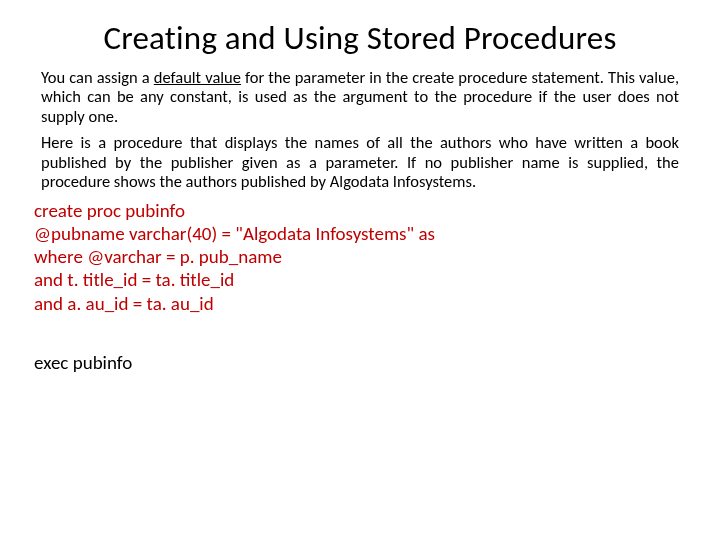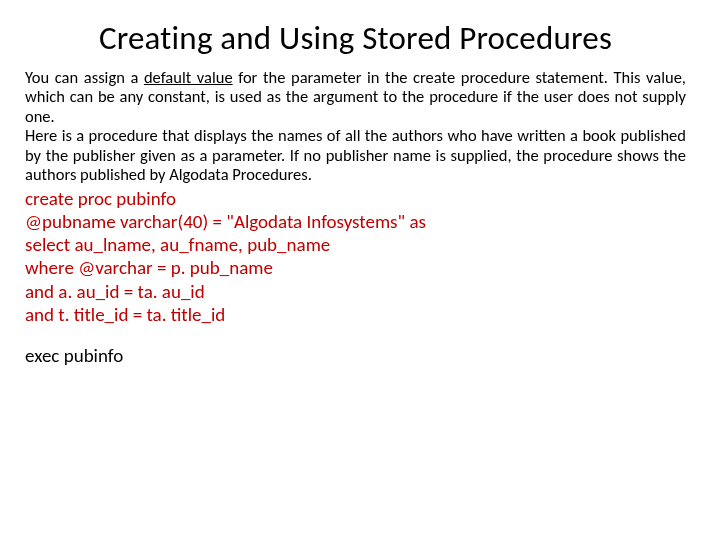--- a/index.html
+++ b/index.html
@@ -8,65 +8,64 @@
     width: 720px;
     height: 540px;
     background: #fff;
     font-family: Calibri, "Segoe UI", Arial, sans-serif;
     color: #000;
   }
   .slide {
     box-sizing: border-box;
     width: 720px;
     height: 520px;
-    padding: 18px 34px 0 25px;
+    padding: 18px 34px 0 34px;
   }
   .title {
     font-size: 33px;
     font-weight: 400;
     text-align: center;
     margin: 0 0 10px 0;
     letter-spacing: 0.2px;
   }
   .para {
     font-size: 16.5px;
     line-height: 1.18;
     text-align: justify;
-    margin: 0;
+    margin: 7px;
   }
   .code {
     font-size: 19px;
     line-height: 1.22;
     color: #c00000;
     margin-top: 2px;
   }
   .code div { white-space: pre; }
   .exec {
     font-size: 19px;
     color: #000;
-    margin-top: 18px;
+    margin-top: 36px;
   }
   .u { text-decoration: underline; }
 </style>
 </head>
 <body>
 
 <div class="slide">
 
   <h1 class="title">Creating and Using Stored Procedures</h1>
 
   <p class="para">
     <span>You can assign a </span><span class="u">default value</span><span> for the parameter in the create procedure statement. This value, which can be any constant, is used as the argument to the procedure if the user does not supply one.</span>
   </p>
-  <p class="para">Here is a procedure that displays the names of all the authors who have written a book published by the publisher given as a parameter. If no publisher name is supplied, the procedure shows the authors published by Algodata Procedures.</p>
+  <p class="para">Here is a procedure that displays the names of all the authors who have written a book published by the publisher given as a parameter. If no publisher name is supplied, the procedure shows the authors published by Algodata Infosystems.</p>
 
   <div class="code">
     <div>create proc pubinfo</div>
     <div>@pubname varchar(40) = "Algodata Infosystems" as</div>
-    <div>select au_lname, au_fname, pub_name</div>
     <div>where @varchar = p. pub_name</div>
+    <div>and t. title_id = ta. title_id</div>
     <div>and a. au_id = ta. au_id</div>
-    <div>and t. title_id = ta. title_id</div>
   </div>
 
   <div class="exec">exec pubinfo</div>
 
 </div>
 
 </body></html>

